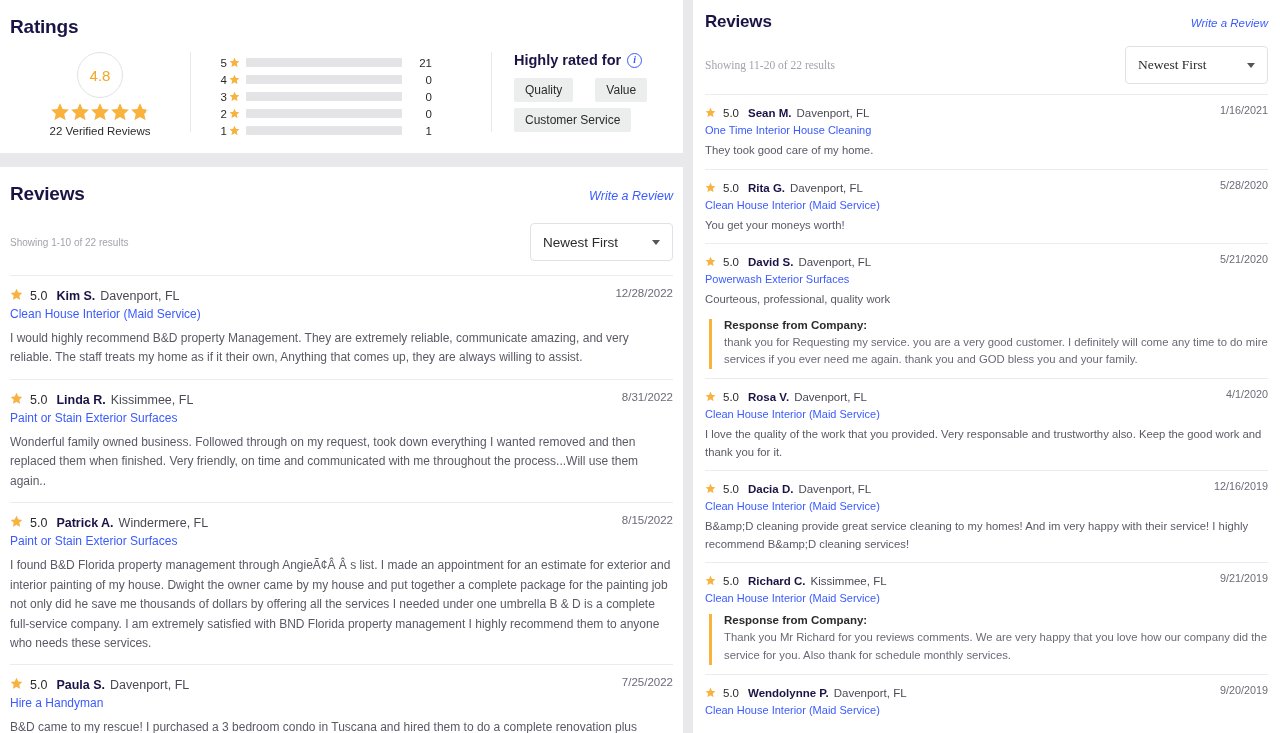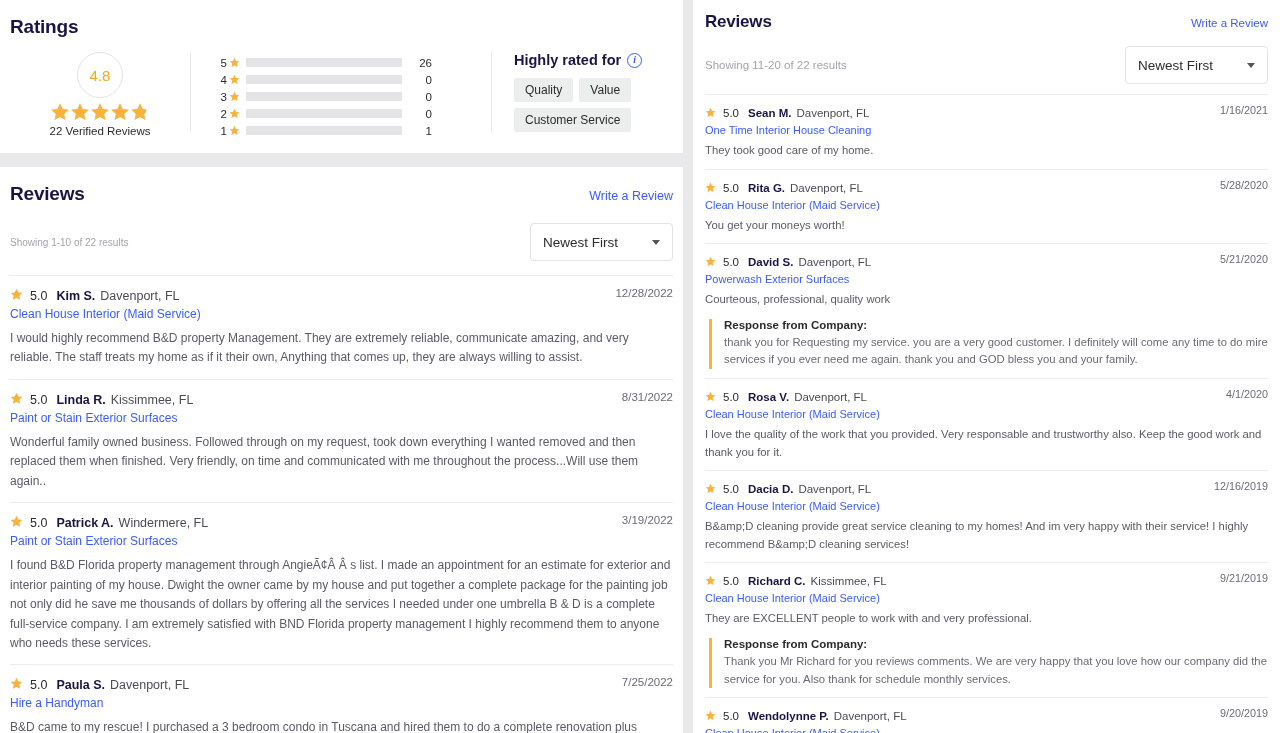--- a/index.html
+++ b/index.html
@@ -63,36 +63,36 @@
     font-size: 14.5px; font-weight: bold; color:#1a1446;
     display:flex; align-items:center; gap:6px; margin-bottom: 10px;
   }
   .info-icon {
     width:15px; height:15px; border-radius:50%;
     border:1.3px solid #3b5bfd; color:#3b5bfd;
     font-size:10px; font-style: italic; font-weight:bold;
     display:inline-flex; align-items:center; justify-content:center;
     line-height:1; font-family:"Liberation Serif", serif;
   }
-  .chip-row { display:flex; gap:6px; margin-bottom:6px; }
+  .chip-row { display:flex; gap:22px; margin-bottom:6px; }
   .chip {
     background:#eceded; color:#2b2b2b; font-size:12px;
     padding: 5px 11px; border-radius:2px; white-space:nowrap;
   }
 
   .card-gap { height: 14px; background:#e9e9eb; }
 
   
   .rev-panel { background:#fff; padding: 0 10px; }
   .rev-head {
     display:flex; align-items:baseline; justify-content:space-between;
     padding-top: 16px;
   }
   .rev-title { font-size: 19px; font-weight:bold; color:#1a1446; letter-spacing:-0.2px; margin:0; }
-  .write-review { font-size: 12.5px; color:#3b5bfd; text-decoration:none; cursor:pointer; }
+  .write-review { font-size: 12.5px; color:#3b5bfd; text-decoration:none; cursor:pointer;font-style:italic; }
 
   .rev-subhead {
     display:flex; align-items:center; justify-content:space-between;
     margin-top: 18px; padding-bottom: 14px;
   }
   .showing-text { font-size: 10px; color:#a3a3ad; }
   .sort-select {
     width: 143px; height: 38px; border:1px solid #e2e2e6; border-radius:4px;
     background:#fff; display:flex; align-items:center; justify-content:space-between;
     padding: 0 12px; font-size:13.5px; color:#2b2b2b; cursor:pointer;
@@ -124,21 +124,21 @@
   
   .col-gap { width: 10px; background:#e9e9eb; height:733px; }
   .right-col {
     width: 587px; height:733px; background:#ffffff; overflow:hidden;
     position:relative;
   }
   .right-col .rev-panel { padding: 0 12px; }
   .right-col .rev-head { padding-top: 12px; }
   .right-col .rev-title { font-size: 17px; }
   .right-col .write-review { font-size: 11.5px; }
-  .right-col .rev-subhead { margin-top: 14px; padding-bottom: 10px; }
+  .right-col .rev-subhead { margin-top: 14px; padding-bottom: 10px; font-family: Liberation Serif, serif; }
   .right-col .showing-text { font-size: 11.5px; }
   .right-col .review { padding: 9px 0 9px 0; }
   .right-col .rev-score,
   .right-col .rev-name,
   .right-col .rev-loc { font-size: 11.5px; }
   .right-col .rev-date { font-size: 10.8px; }
   .right-col .rev-service { font-size: 11px; }
   .right-col .rev-body { font-size: 11.3px; line-height:1.55; margin-top:6px; }
 </style>
 </head>
@@ -212,21 +212,21 @@
               <span class="hist-star"><svg width="11" height="11" viewBox="0 0 24 24">
                   <defs>
                     <clipPath id="clh0">
                       <rect x="0" y="0" width="24" height="24"></rect>
                     </clipPath>
                   </defs>
                   <path d="M12 1.6l3.1 6.9 7.4.75-5.55 5.0 1.6 7.3L12 18.0 5.45 21.55l1.6-7.3L1.5 9.25l7.4-.75z" fill="#e4e4e6"></path>
                   <path d="M12 1.6l3.1 6.9 7.4.75-5.55 5.0 1.6 7.3L12 18.0 5.45 21.55l1.6-7.3L1.5 9.25l7.4-.75z" fill="#f9b23c" clip-path="url(#clh0)"></path>
                 </svg></span>
               <span class="hist-track"><span class="hist-fill" style="width:95%"></span></span>
-              <span class="hist-count">26</span>
+              <span class="hist-count">21</span>
             </div>
             <div class="hist-row">
               <span class="hist-label">4</span>
               <span class="hist-star"><svg width="11" height="11" viewBox="0 0 24 24">
                   <defs>
                     <clipPath id="clh1">
                       <rect x="0" y="0" width="24" height="24"></rect>
                     </clipPath>
                   </defs>
                   <path d="M12 1.6l3.1 6.9 7.4.75-5.55 5.0 1.6 7.3L12 18.0 5.45 21.55l1.6-7.3L1.5 9.25l7.4-.75z" fill="#e4e4e6"></path>
@@ -364,21 +364,21 @@
                         <rect x="0" y="0" width="24" height="24"></rect>
                       </clipPath>
                     </defs>
                     <path d="M12 1.6l3.1 6.9 7.4.75-5.55 5.0 1.6 7.3L12 18.0 5.45 21.55l1.6-7.3L1.5 9.25l7.4-.75z" fill="#e4e4e6"></path>
                     <path d="M12 1.6l3.1 6.9 7.4.75-5.55 5.0 1.6 7.3L12 18.0 5.45 21.55l1.6-7.3L1.5 9.25l7.4-.75z" fill="#f9b23c" clip-path="url(#clleft-list2)"></path>
                   </svg></span>
                 <span class="rev-score">5.0</span>
                 <span class="rev-name">Patrick A.</span>
                 <span class="rev-loc">Windermere, FL</span>
               </div>
-              <span class="rev-date">3/19/2022</span>
+              <span class="rev-date">8/15/2022</span>
             </div>
             <div class="rev-service">Paint or Stain Exterior Surfaces</div>
             <div class="rev-body">I found B&amp;D Florida property management through AngieÃ¢Â Â s list. I made an appointment for an estimate for exterior and interior painting of my house. Dwight the owner came by my house and put together a complete package for the painting job not only did he save me thousands of dollars by offering all the services I needed under one umbrella B &amp; D is a complete full-service company. I am extremely satisfied with BND Florida property management I highly recommend them to anyone who needs these services.</div>
           </div>
           <div class="review">
             <div class="rev-top">
               <div class="rev-left">
                 <span><svg width="13" height="13" viewBox="0 0 24 24">
                     <defs>
                       <clipPath id="clleft-list3">
@@ -539,21 +539,20 @@
                     <path d="M12 1.6l3.1 6.9 7.4.75-5.55 5.0 1.6 7.3L12 18.0 5.45 21.55l1.6-7.3L1.5 9.25l7.4-.75z" fill="#e4e4e6"></path>
                     <path d="M12 1.6l3.1 6.9 7.4.75-5.55 5.0 1.6 7.3L12 18.0 5.45 21.55l1.6-7.3L1.5 9.25l7.4-.75z" fill="#f9b23c" clip-path="url(#clright-list5)"></path>
                   </svg></span>
                 <span class="rev-score">5.0</span>
                 <span class="rev-name">Richard C.</span>
                 <span class="rev-loc">Kissimmee, FL</span>
               </div>
               <span class="rev-date">9/21/2019</span>
             </div>
             <div class="rev-service">Clean House Interior (Maid Service)</div>
-            <div class="rev-body">They are EXCELLENT people to work with and very professional.</div>
             <div class="company-response">
               <div class="cr-title">Response from Company:</div>
               <div class="cr-body">Thank you Mr Richard for you reviews comments. We are very happy that you love how our company did the service for you. Also thank for schedule monthly services.</div>
             </div>
           </div>
           <div class="review">
             <div class="rev-top">
               <div class="rev-left">
                 <span><svg width="11" height="11" viewBox="0 0 24 24">
                     <defs>

